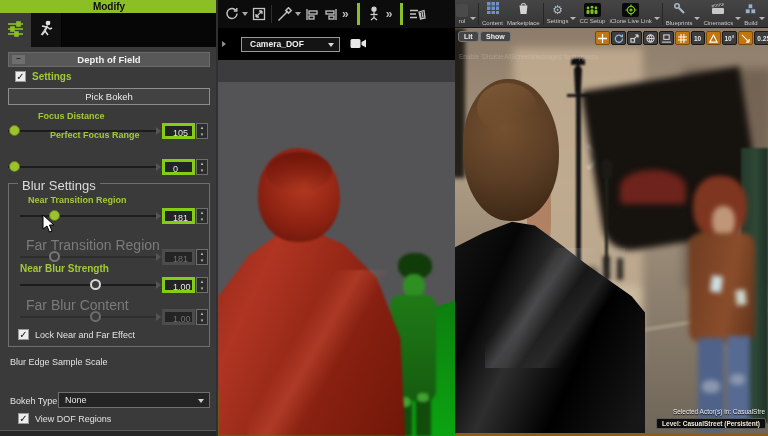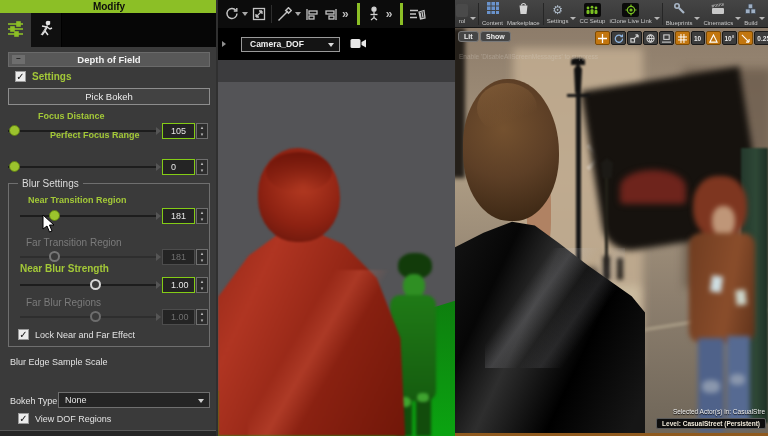--- a/index.html
+++ b/index.html
@@ -19,42 +19,42 @@
   .tab.inactive{background:#101010;border-right:1px solid #000;}
   #dof-header{left:8px;top:52px;width:202px;height:15px;background:#585858;border:1px solid #6a6a6a;
               color:#f2f2f2;font-size:9.5px;font-weight:bold;text-align:center;line-height:13px;}
   #dof-collapse{left:3px;top:2px;width:13px;height:9px;background:#6e6e6e;color:#222;font-size:8px;
                line-height:8px;text-align:center;font-weight:bold;}
   .chk-row{display:flex;align-items:center;}
   .chk{width:11px;height:11px;background:#ececec;border:1px solid #9a9a9a;margin-right:6px;
        color:#141414;font-size:10px;line-height:10px;font-weight:bold;text-align:center;}
   .lblg{color:#a3c838;font-size:9px;font-weight:bold;}
   .lblw{color:#e2e2e2;font-size:9px;}
-  .lbld{color:#7b7b7b;font-size:10px;padding-left:6px;}
+  .lbld{color:#7b7b7b;font-size:14px;padding-left:6px;}
   #pick-btn{left:8px;top:88px;width:202px;height:17px;background:#424242;border:1px solid #8d8d8d;
             color:#ececec;font-size:9.5px;text-align:center;line-height:15px;}
   .srow{position:absolute;height:16px;}
   .track{position:absolute;left:8px;top:7px;width:148px;height:2px;background:#1d1d1d;}
   .track:after{content:"";position:absolute;right:-5px;top:-3px;border-left:5px solid #555;
                border-top:4px solid transparent;border-bottom:4px solid transparent;}
   .track.dis{background:#2e2e2e;}
   .handle{position:absolute;top:-5px;width:11px;height:11px;border-radius:50%;margin-left:-5px;}
   .h-green{background:#9cc32d;border:1px solid #5f7d16;}
   .h-gray{background:#3a3a3a;border:2px solid #777;}
   .h-hollow{background:#3a3a3a;border:2px solid #d6d6d6;}
   .h-hollow-dis{background:#3a3a3a;border:2px solid #6d6d6d;}
   .h-light{background:#d8d8d8;border:1px solid #8f8f8f;}
   .spin{position:absolute;left:162px;top:0;width:33px;height:16px;background:#242424;
-        border:1px solid #84cc16;color:#e6e6e6;font-size:9px;line-height:14px;padding-left:8px;}
+        border:3px solid #84cc16;color:#e6e6e6;font-size:9px;line-height:14px;padding-left:8px;}
   .spin.dis{color:#6f6f6f;border-color:#4c4c4c;}
   .spinbtns{position:absolute;left:196px;top:0;width:12px;height:16px;background:#2c2c2c;
             border:1px solid #6f6f6f;display:flex;flex-direction:column;}
   .spinbtns div{flex:1;font-size:5px;line-height:6px;color:#bdbdbd;text-align:center;}
   #blur-group{left:8px;top:183px;width:202px;height:164px;border:1px solid #6f6f6f;}
-  #blur-group-lbl{left:18px;top:178px;background:#3a3a3a;padding:0 4px;color:#dcdcdc;font-size:10px;}
+  #blur-group-lbl{left:18px;top:178px;background:#3a3a3a;padding:0 4px;color:#dcdcdc;font-size:13px;}
   #bokeh-box{left:58px;top:392px;width:152px;height:16px;background:#242424;border:1px solid #6f6f6f;
              color:#e6e6e6;font-size:9px;line-height:14px;padding:0 6px;}
   #bokeh-box .caret{position:absolute;right:5px;top:6px;border-top:4px solid #cfcfcf;
                     border-left:3.5px solid transparent;border-right:3.5px solid transparent;}
   #lp-bottom{left:0;top:430px;width:218px;height:6px;background:#262626;border-top:1px solid #585858;}
 
   
   #mid{left:218px;top:0;width:237px;height:436px;background:#000;}
   #mid-toolbar{left:0;top:0;width:237px;height:28px;background:#0c0c0c;display:flex;
                align-items:center;padding:0 4px;}
@@ -220,21 +220,21 @@
       <div class="track" style="width:136px">
           <div class="handle h-hollow" style="left:55%"></div>
         </div>
       <div class="spin" style="left:150px">1.00</div>
       <div class="spinbtns" style="left:184px">
           <div>▴</div>
           <div>▾</div>
         </div>
     </div>
 
-    <div class="abs lbld" style="left:20px;top:297px;">Far Blur Regions</div>
+    <div class="abs lbld" style="left:20px;top:297px;">Far Blur Content</div>
     <div class="srow" style="left:12px;top:309px;width:206px;">
       <div class="track dis" style="width:136px">
           <div class="handle h-hollow-dis" style="left:55%"></div>
         </div>
       <div class="spin dis" style="left:150px">1.00</div>
       <div class="spinbtns" style="left:184px">
           <div>▴</div>
           <div>▾</div>
         </div>
     </div>

